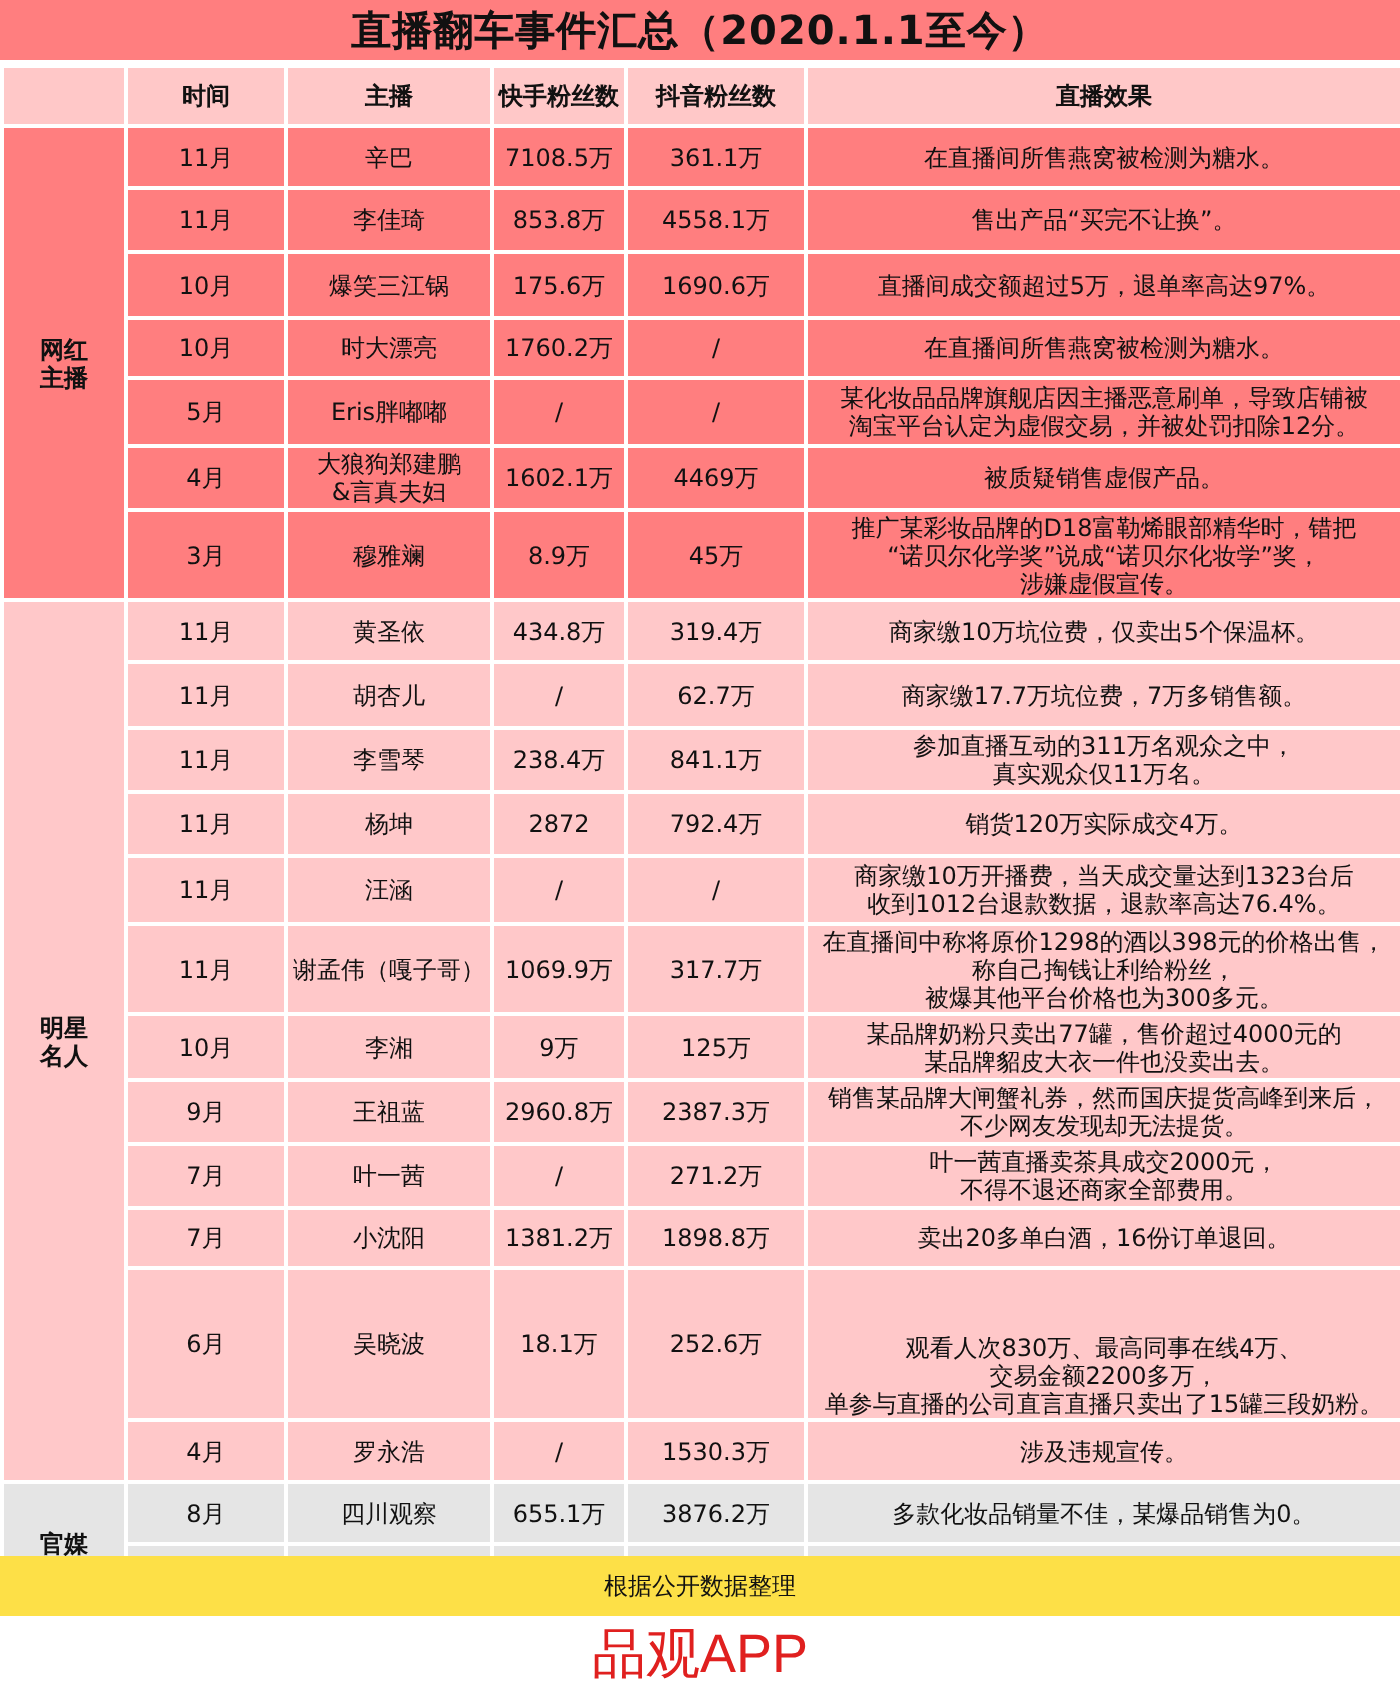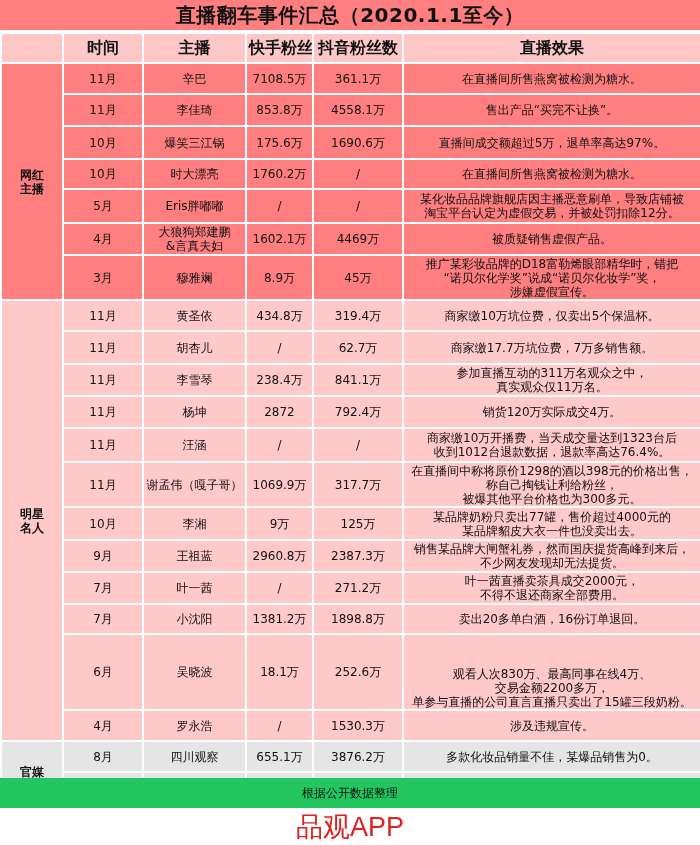--- a/index.html
+++ b/index.html
@@ -1,28 +1,28 @@
 <!DOCTYPE html>
 <html><head>
 <meta charset="utf-8">
 <style>
   html, body { margin:0; padding:0; background:#ffffff; }
   body { width:700px; height:845px; overflow:hidden; font-family:"DejaVu Sans", "Liberation Sans", sans-serif; color:#111; }
   .wrap { position:relative; width:700px; height:845px; background:#ffffff; }
   .title { position:absolute; left:0; top:0; width:700px; height:30px; background:#ff7e7f; color:#111; font-weight:bold; font-size:20px; line-height:30px; text-align:center; letter-spacing:0.5px; }
   table.grid { position:absolute; left:0; top:32px; width:700px; border-collapse:collapse; table-layout:fixed; }
   table.grid td, table.grid th { border:2px solid #ffffff; text-align:center; vertical-align:middle; font-size:12px; line-height:14px; padding:0 2px; overflow:hidden; white-space:nowrap; }
-  table.grid th { background:#ffc8c8; font-weight:bold; font-size:16px; height:28px; }
+  table.grid th { background:#ffc8c8; font-weight:bold; font-size:12px; height:28px; }
   tr.hot td { background:#ff7e7f; }
   tr.star td { background:#ffc8c9; }
   tr.gov td { background:#e5e5e5; }
   td.cat { font-weight:bold; font-size:13px; line-height:16px; }
   td.effect { white-space:normal; font-size:12px; line-height:14px; }
   td.name2 { white-space:normal; line-height:14px; }
-  .footnote { position:absolute; left:0; top:778px; width:700px; height:30px; background:#22c55e; font-size:12px; line-height:30px; text-align:center; }
+  .footnote { position:absolute; left:0; top:778px; width:700px; height:30px; background:#fde047; font-size:12px; line-height:30px; text-align:center; }
   .brand { position:absolute; left:0; top:812px; width:700px; height:30px; text-align:center; color:#e0201f; font-size:27px; line-height:30px; font-family:"Liberation Sans", sans-serif; }
 </style>
 </head>
 <body>
 
 <div class="wrap">
   <div class="title">直播翻车事件汇总（2020.1.1至今）</div>
 
   <table class="grid">
     <colgroup>

